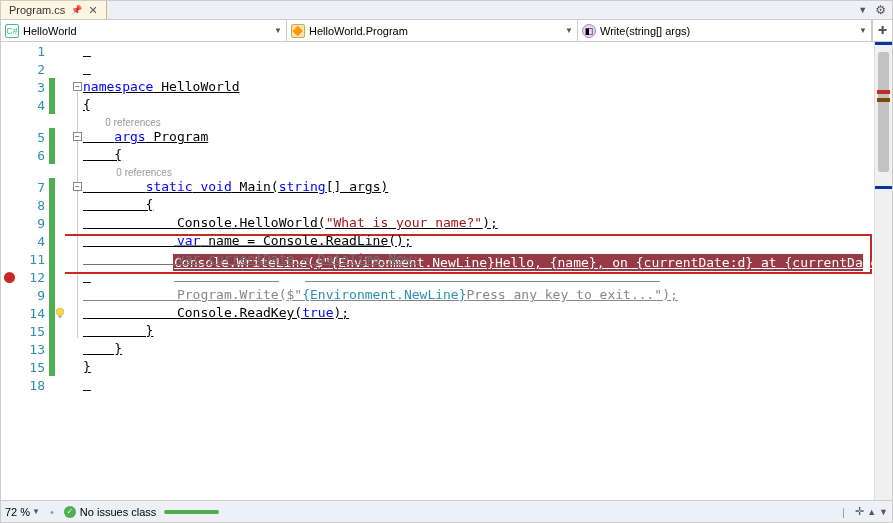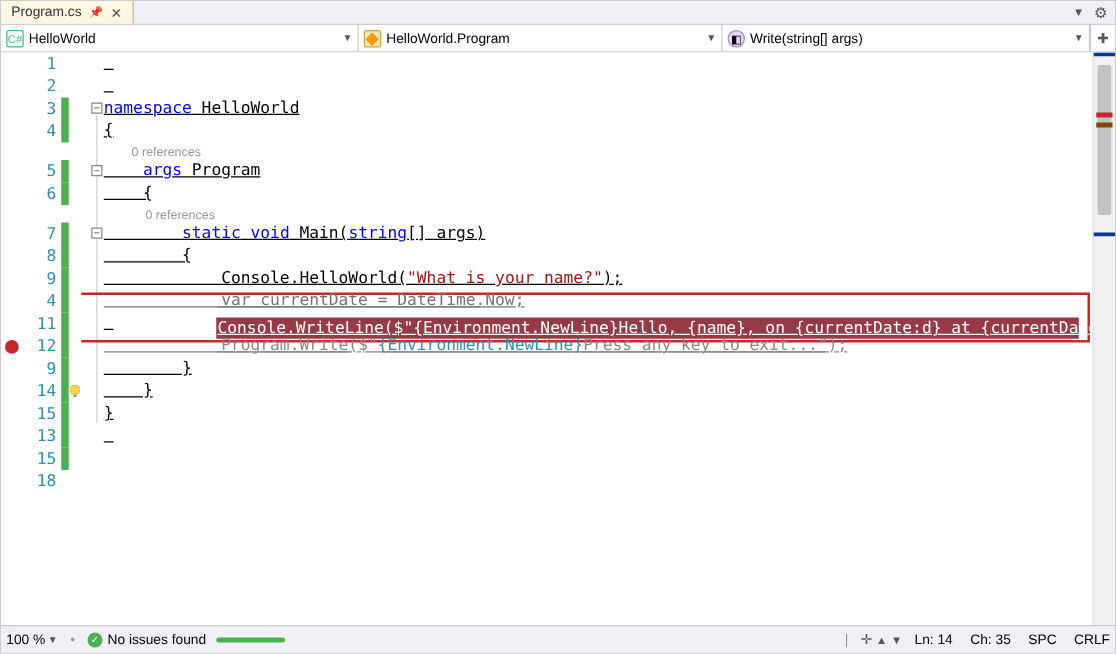--- a/index.html
+++ b/index.html
@@ -256,55 +256,51 @@
       <div class="code-line"> </div>
       <div class="code-line"><span class="kw">namespace</span><span> HelloWorld</span></div>
       <div class="code-line">{</div>
       <div class="ref-line">        <span>0 references</span></div>
       <div class="code-line">    <span class="kw">args</span><span class="type"> Program</span></div>
       <div class="code-line">    {</div>
       <div class="ref-line">            <span>0 references</span></div>
       <div class="code-line">        <span class="kw">static</span><span class="kw"> void</span><span> Main(</span><span class="kw">string</span><span>[] args)</span></div>
       <div class="code-line">        {</div>
       <div class="code-line">            <span>Console</span><span>.HelloWorld(</span><span class="str">"What is your name?"</span><span>);</span></div>
+      <div class="code-line">            <span class="kw">var</span><span> name = Console.ReadLine();</span></div>
       <div class="code-line" style="color:#737373">            <span>var</span><span> currentDate = DateTime.Now;</span></div>
       <div class="code-line"> </div>
       <div class="code-line" style="color:#888">            <span>Program.Write(</span><span class="str" style="color:#888">$"</span><span style="color:#2b91af">{Environment.NewLine}</span><span class="str" style="color:#888">Press any key to exit..."</span><span>);</span></div>
+      <div class="code-line">            <span>Console.ReadKey(</span><span class="kw">true</span><span>);</span></div>
       <div class="code-line">        }</div>
       <div class="code-line">    }</div>
       <div class="code-line">}</div>
       <div class="code-line"> </div>
     </div>
   </div>
 
   <div class="vscroll">
     <div class="blue-ruler" style="top:0"></div>
     <div class="vscroll-thumb" style="top:10px;height:120px"></div>
     <div class="vscroll-marker" style="top:48px;background:#c62828"></div>
     <div class="vscroll-marker" style="top:56px;background:#7a4b00"></div>
     <div class="blue-ruler" style="top:144px"></div>
   </div>
 </div>
 
 <div class="status-bar">
   <div class="zoom-box">
-    <span>100 %</span>
+    <span>72 %</span>
     <span class="arrow">▼</span>
   </div>
   <span class="sep">•</span>
   <div class="issues">
     <span class="issues-check">✓</span>
-    <span>No issues found</span>
+    <span>No issues class</span>
     <span class="issues-bar"></span>
   </div>
   <span class="sep">|</span>
   <div class="nav-arrows">
     <span>✛</span>
     <span style="font-size:9px">▲</span>
     <span style="font-size:9px">▼</span>
   </div>
-  <div class="status-right">
-    <span>Ln: 14</span>
-    <span>Ch: 35</span>
-    <span>SPC</span>
-    <span>CRLF</span>
-  </div>
 </div>
 
 </body></html>

